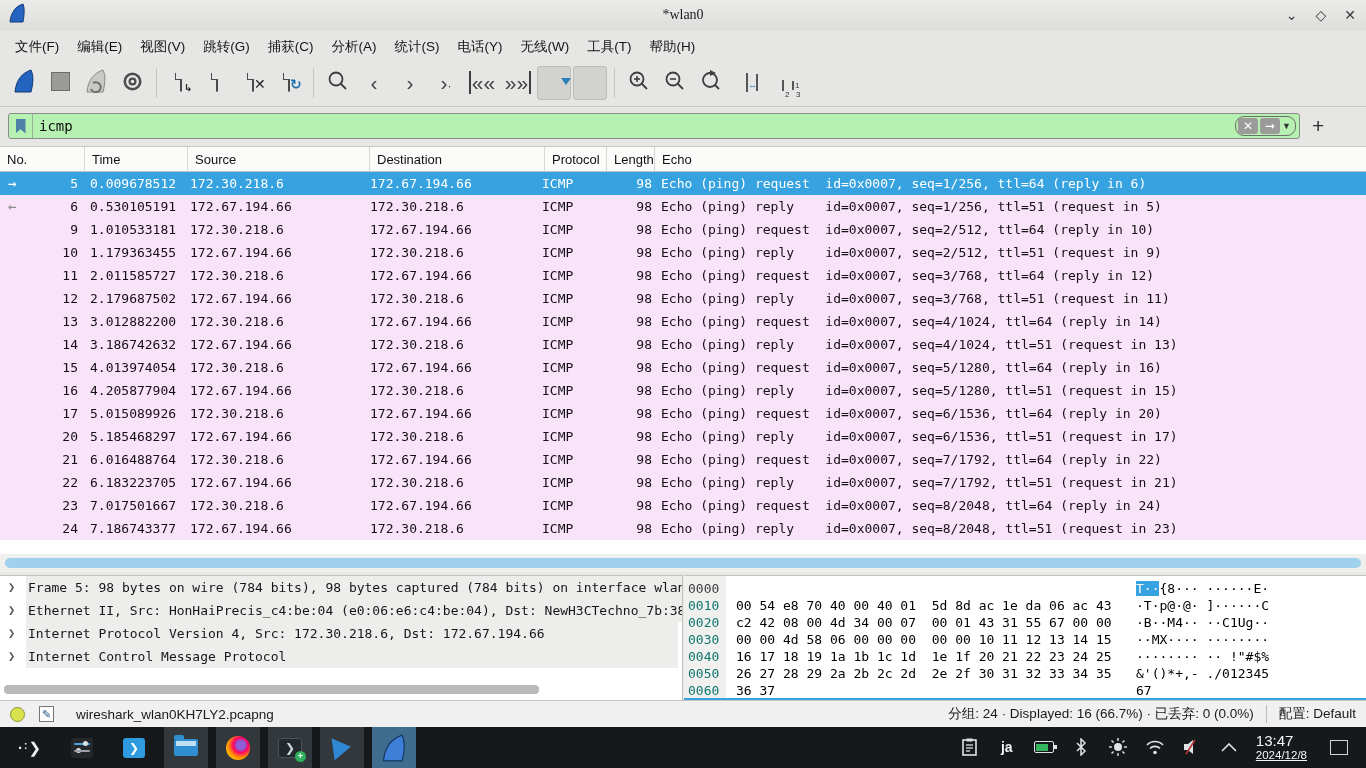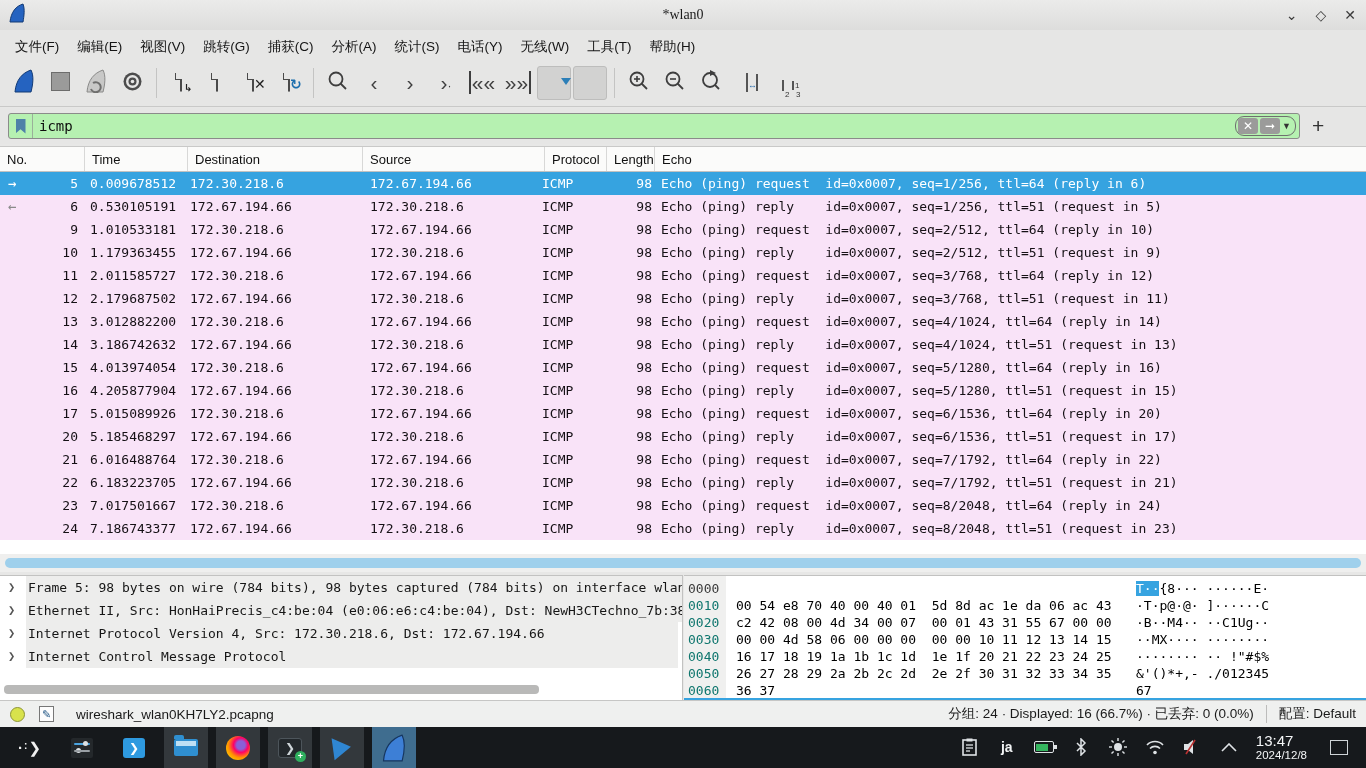--- a/index.html
+++ b/index.html
@@ -139,21 +139,21 @@
     border-left:18px solid #2f86d2; transform:rotate(-8deg); }
 
   #tray { margin-left:auto; display:flex; align-items:center; gap:17px; padding-right:14px; color:#dfe3e6; }
   .trayicon { width:20px; height:20px; display:flex; align-items:center; justify-content:center; }
   .ja { font-size:14px; font-weight:bold; color:#f2f4f5; }
   .battery { width:22px; height:12px; border:1.5px solid #dfe3e6; border-radius:2px; position:relative; }
   .battery::after { content:""; position:absolute; right:-4px; top:2.5px; width:2.5px; height:4px; background:#dfe3e6; }
   .battery i { position:absolute; left:1.5px; top:1.5px; bottom:1.5px; width:12px; background:#35b55f; }
   .clock { text-align:left; line-height:1.1; color:#f4f6f7; }
   .clock .t { font-size:15px; }
-  .clock .d { font-size:11.5px; }
+  .clock .d { font-size:11.5px;text-decoration:underline; }
   .showdesk { width:18px; height:15px; border:1.5px solid #cfd4d7; margin-left:6px; margin-right:4px; }
   svg.tico { display:block; }
 </style>
 </head>
 <body>
 
 <div id="titlebar">
   <span class="appicon">
     <svg width="18" height="20" viewBox="0 0 18 20">
         <path d="M15 1 C8 3 3 9 2 19 L15 19 C16 13 17 6 15 1 Z" fill="#2563c0" stroke="#123a75" stroke-width="1"></path>
@@ -287,22 +287,22 @@
       <span class="fa-btn">➞</span>
       <span class="fa-caret">▼</span>
     </span>
   </div>
   <span id="filter-add">+</span>
 </div>
 
 <div id="plist-header">
   <div class="hc hc-no">No.</div>
   <div class="hc hc-time">Time</div>
+  <div class="hc hc-src">Source</div>
   <div class="hc hc-dst">Destination</div>
-  <div class="hc hc-src">Source</div>
   <div class="hc hc-proto">Protocol</div>
   <div class="hc hc-len">Length</div>
   <div class="hc hc-info">Echo</div>
 </div>
 
 <div id="packetlist">
     <div class="prow selected"><span class="ind">→</span><span class="c-no">5</span><span class="c-time">0.009678512</span><span class="c-src">172.30.218.6</span><span class="c-dst">172.67.194.66</span><span class="c-proto">ICMP</span><span class="c-len">98</span><span class="c-info">Echo (ping) request  id=0x0007, seq=1/256, ttl=64 (reply in 6)</span></div>
     <div class="prow"><span class="ind" style="color: rgb(138, 138, 138);">←</span><span class="c-no">6</span><span class="c-time">0.530105191</span><span class="c-src">172.67.194.66</span><span class="c-dst">172.30.218.6</span><span class="c-proto">ICMP</span><span class="c-len">98</span><span class="c-info">Echo (ping) reply    id=0x0007, seq=1/256, ttl=51 (request in 5)</span></div>
     <div class="prow"><span class="ind" style="color: rgb(138, 138, 138);"></span><span class="c-no">9</span><span class="c-time">1.010533181</span><span class="c-src">172.30.218.6</span><span class="c-dst">172.67.194.66</span><span class="c-proto">ICMP</span><span class="c-len">98</span><span class="c-info">Echo (ping) request  id=0x0007, seq=2/512, ttl=64 (reply in 10)</span></div>
     <div class="prow"><span class="ind" style="color: rgb(138, 138, 138);"></span><span class="c-no">10</span><span class="c-time">1.179363455</span><span class="c-src">172.67.194.66</span><span class="c-dst">172.30.218.6</span><span class="c-proto">ICMP</span><span class="c-len">98</span><span class="c-info">Echo (ping) reply    id=0x0007, seq=2/512, ttl=51 (request in 9)</span></div>

